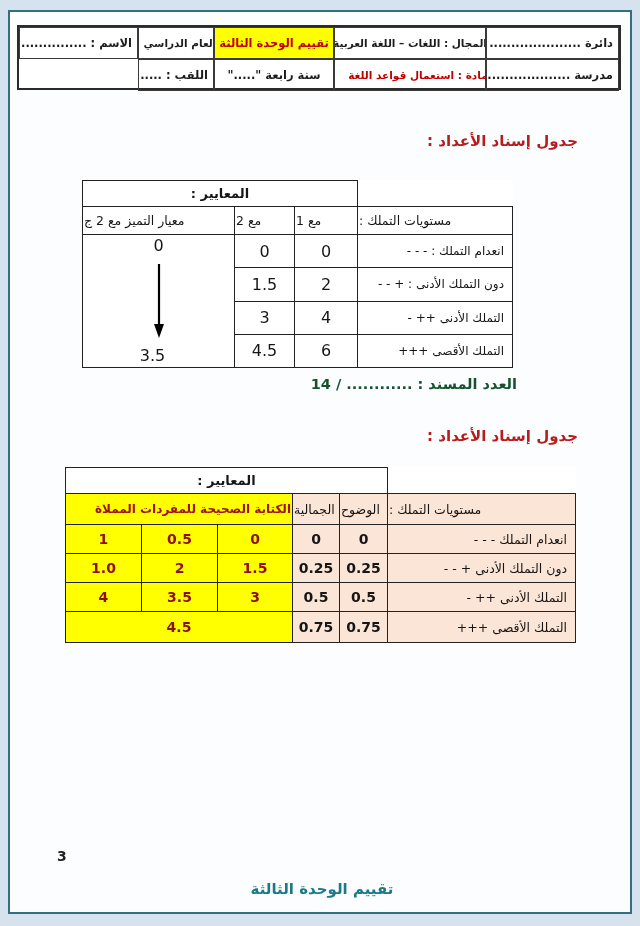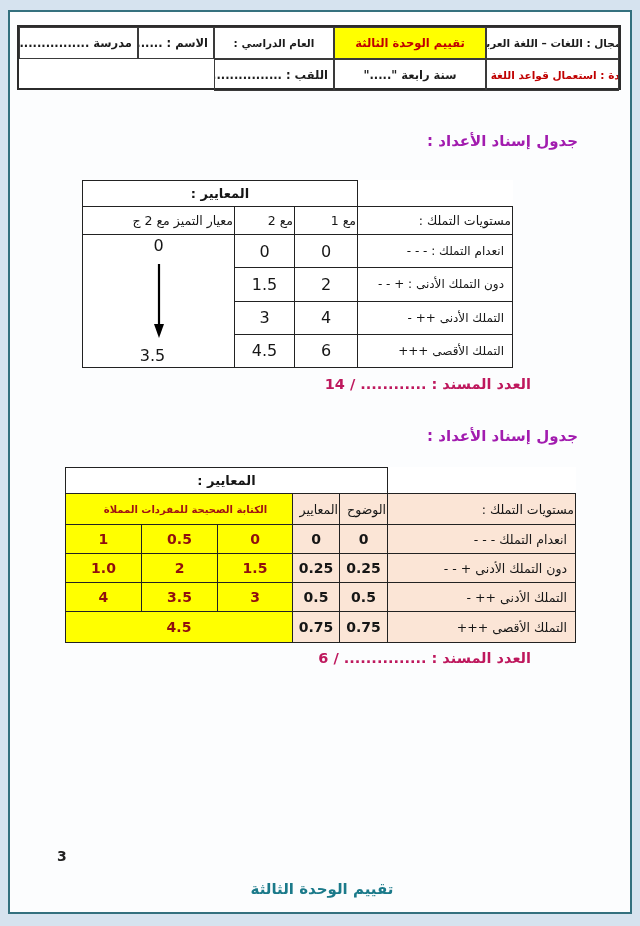--- a/index.html
+++ b/index.html
@@ -25,70 +25,71 @@
     border:1px solid #3a3a3a;display:flex;align-items:center;
     font-size:11.5px;font-weight:bold;color:#1c1c1c;
     padding:0 5px;box-sizing:border-box;white-space:nowrap;overflow:hidden;
   }
   .hc.center{justify-content:center;padding:0 2px;}
   .hc.red{color:#c00000;padding-left:26px;}
   .hc.yellow{background:#ffff00;color:#c00000;}
   .hc.small{font-size:10.5px;}
   .ltr{direction:ltr;unicode-bidi:bidi-override;}
   
-  .sec-title{position:absolute;right:52px;font-size:15px;font-weight:bold;color:#a21caf;white-space:nowrap;}
+  .sec-title{position:absolute;right:52px;font-size:15px;font-weight:bold;color:#b91c1c;white-space:nowrap;}
   .t1-title{top:120px;}
   .t2-title{top:415px;}
-  .score{position:absolute;right:99px;font-size:14.5px;font-weight:bold;color:#be185d;white-space:nowrap;margin-left:28px;}
+  .score{position:absolute;right:113px;font-size:14.5px;font-weight:bold;color:#14532d;white-space:nowrap;margin-left:28px;}
   .score1{top:364px;}
   .score2{top:638px;}
   
   table{border-collapse:collapse;table-layout:fixed;direction:rtl;background:#fff;}
   td{border:1.5px solid #222;box-sizing:border-box;color:#161616;}
   td.open{border:none;background:transparent;}
   td.crit{ text-align:center;font-size:13px;font-weight:bold;}
   td.lbl{text-align:right;padding:0 8px;font-size:12px;white-space:nowrap;}
   td.num{text-align:center;font-size:16px;}
-  td.colhead{text-align:right;font-size:12.5px;white-space:nowrap;}
+  td.colhead{text-align:left;font-size:12.5px;white-space:nowrap;}
   .t1{position:absolute;top:168px;right:117px;width:430px;}
   .t1 col.c-lv{width:155px;}.t1 col.c-m1{width:63px;}.t1 col.c-m2{width:60px;}.t1 col.c-ex{width:152px;}
   .t1 tr.r0{height:26px;}.t1 tr.rh{height:28px;}.t1 tr.rd{height:33px;}
   .arrowbox{display:flex;flex-direction:column;align-items:center;justify-content:space-between;height:126px;padding:2px 0;}
   .arrowbox .a-top{font-size:16px;line-height:16px;}
   .arrowbox .a-bot{font-size:16px;line-height:16px;transform:translateX(-6px);}
   
   .t2{position:absolute;top:455px;right:54px;width:510px;}
   .t2 col.c-lv{width:188px;}.t2 col.c-cl{width:48px;}.t2 col.c-be{width:47px;}
   .t2 col.c-w1{width:75px;}.t2 col.c-w2{width:76px;}.t2 col.c-w3{width:76px;}
   .t2 tr.r0{height:26px;}.t2 tr.rh{height:31px;}.t2 tr.rd{height:29px;}.t2 tr.rl{height:31px;}
   .peach{background:#fbe5d6;}
   .yellowc{background:#ffff00;}
   td.pnum{text-align:center;font-size:14px;font-weight:bold;}
   td.ynum{text-align:center;font-size:14px;font-weight:bold;color:#8f0f0f;}
-  td.whead{text-align:center;font-size:10px;font-weight:bold;color:#a01313;white-space:nowrap;overflow:hidden;padding-left:14px;}
+  td.whead{font-size:12px;font-weight:bold;color:#a01313;white-space:nowrap;overflow:hidden;padding-left:14px;}
   .t2 td.lbl{font-size:12.5px;}
   
   .box20{
     position:absolute;top:772px;right:170px;width:287px;height:57px;
     border:2px solid #1a1a1a;background:#fff;display:flex;align-items:center;justify-content:center;
     font-size:20px;font-weight:bold;color:#141414;white-space:nowrap;
   }
   .pagenum{position:absolute;left:47px;top:836px;font-size:14px;font-weight:bold;color:#222;}
   .footer{
     position:absolute;top:868px;left:40px;width:544px;
     display:flex;justify-content:center;gap:28px;direction:rtl;
     color:#1b7a8a;font-weight:bold;font-size:15px;white-space:nowrap;
   }
 </style>
 </head>
 <body>
 
 <div class="page">
 
   <div class="hdr">
+    <div class="hc">دائرة .....................</div>
     <div class="hc center small">المجال : اللغات – اللغة العربية</div>
     <div class="hc center yellow">تقييم الوحدة الثالثة</div>
     <div class="hc center small">العام الدراسي :</div>
     <div class="hc">الاسم : .................</div>
 
     <div class="hc">مدرسة .....................</div>
     <div class="hc center small red">المادة : استعمال قواعد اللغة</div>
     <div class="hc center">سنة رابعة "....."</div>
     <div class="hc">اللقب : .................</div>
   </div>
@@ -160,21 +161,21 @@
         <col class="c-w3">
       </colgroup>
     <tbody>
         <tr class="r0">
       <td class="open"></td>
       <td class="crit" colspan="5">المعايير :</td>
     </tr>
     <tr class="rh">
       <td class="colhead peach">مستويات التملك :</td>
       <td class="colhead peach">الوضوح</td>
-      <td class="colhead peach">المعايير</td>
+      <td class="colhead peach">الجمالية</td>
       <td class="whead yellowc" colspan="3">الكتابة الصحيحة للمفردات المملاة</td>
     </tr>
     <tr class="rd">
       <td class="lbl peach">انعدام التملك - - -</td>
       <td class="pnum peach">0</td>
       <td class="pnum peach">0</td>
       <td class="ynum yellowc">0</td>
       <td class="ynum yellowc">0.5</td>
       <td class="ynum yellowc">1</td>
     </tr>
@@ -196,21 +197,20 @@
     </tr>
     <tr class="rl">
       <td class="lbl peach">التملك الأقصى +++</td>
       <td class="pnum peach">0.75</td>
       <td class="pnum peach">0.75</td>
       <td class="ynum yellowc" colspan="3">4.5</td>
     </tr>
   </tbody>
     </table>
 
-  <div class="score score2">العدد المسند : ............... / 6</div>
 
 
   <div class="pagenum">3</div>
 
   <div class="footer">
     <span>تقييم الوحدة الثالثة</span>
   </div>
 
 </div>
 

